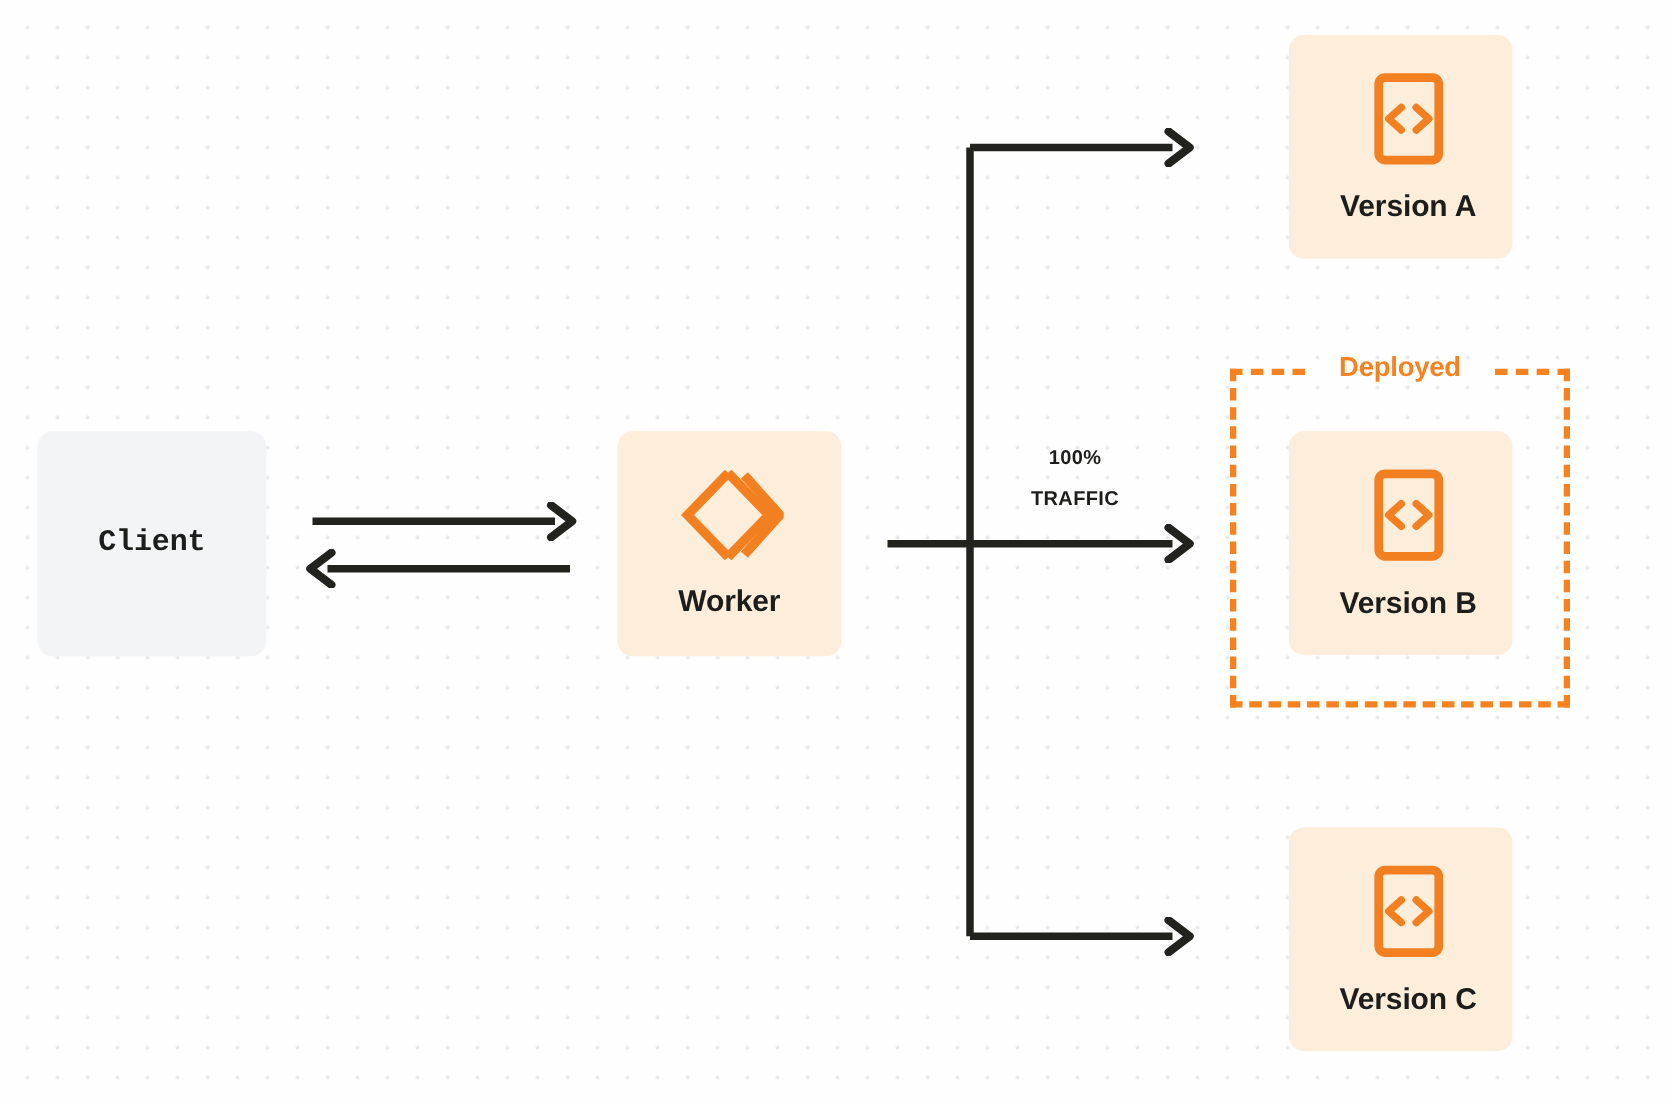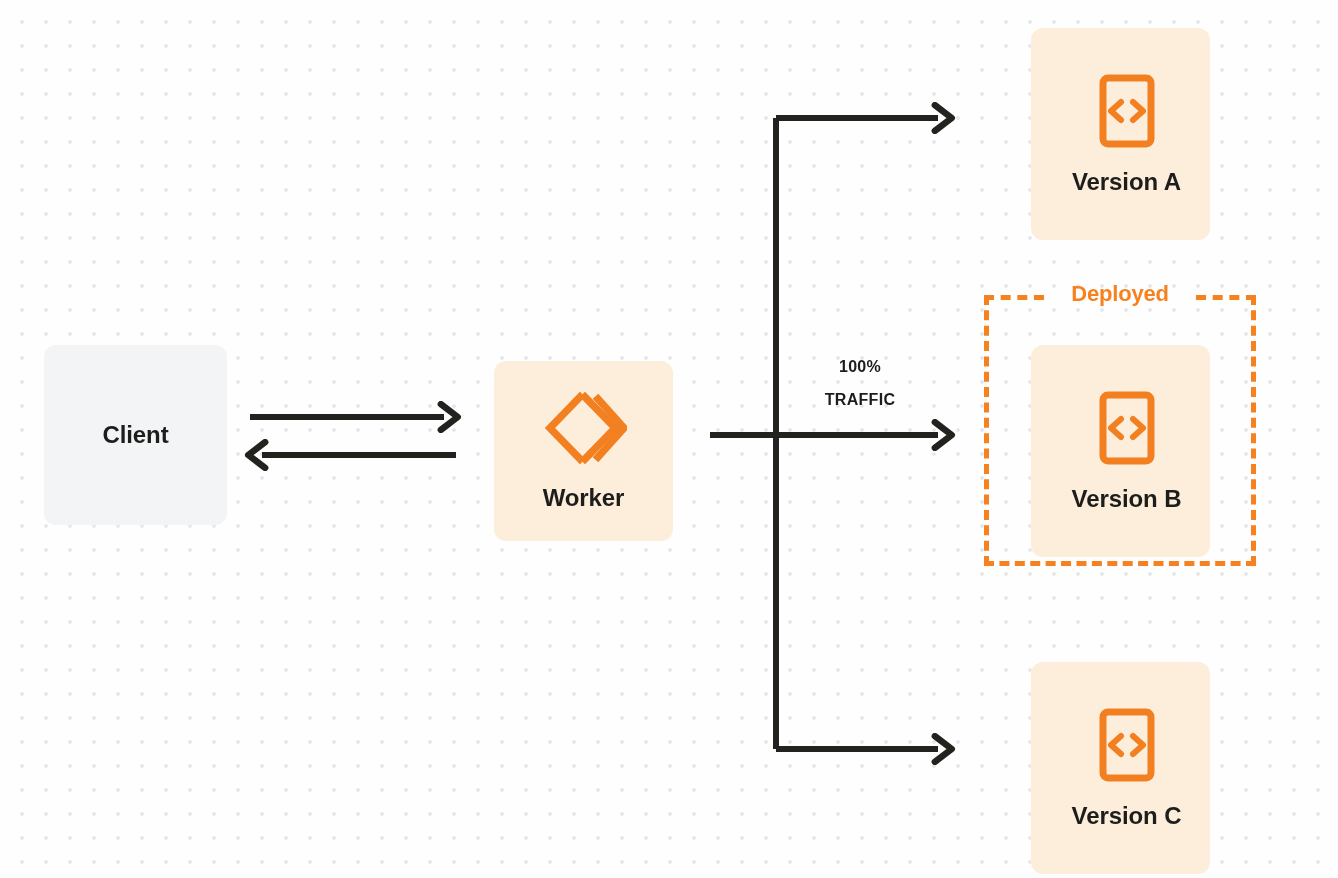--- a/index.html
+++ b/index.html
@@ -39,41 +39,41 @@
   .node-label {
     font-size: 24px;
     font-weight: bold;
     color: #1d1d1b;
     letter-spacing: -0.1px;
     line-height: 1;
     text-align: center;
   }
 
   .client-node {
-    left: 44px;
+    left: 30px;
     top: 345px;
     width: 183px;
     height: 180px;
     background-color: #f3f4f6;
+    font-family: Liberation Mono, monospace;
   }
 
   .worker-node {
     left: 494px;
     top: 345px;
     width: 179px;
     height: 180px;
     background-color: #fdeedc;
-    margin-top: 16px;
   }
   .worker-node .node-label { margin-top: 22px; }
 
   .version-node {
     left: 1031px;
     width: 179px;
-    height: 212px;
+    height: 179px;
     background-color: #fdeedc;
     padding-left: 12px;
   }
   .version-node .node-label { margin-top: 22px; }
   .version-a { top: 28px; }
   .version-b { top: 345px; }
   .version-c { top: 662px; }
 
   
   .workers-logo {

